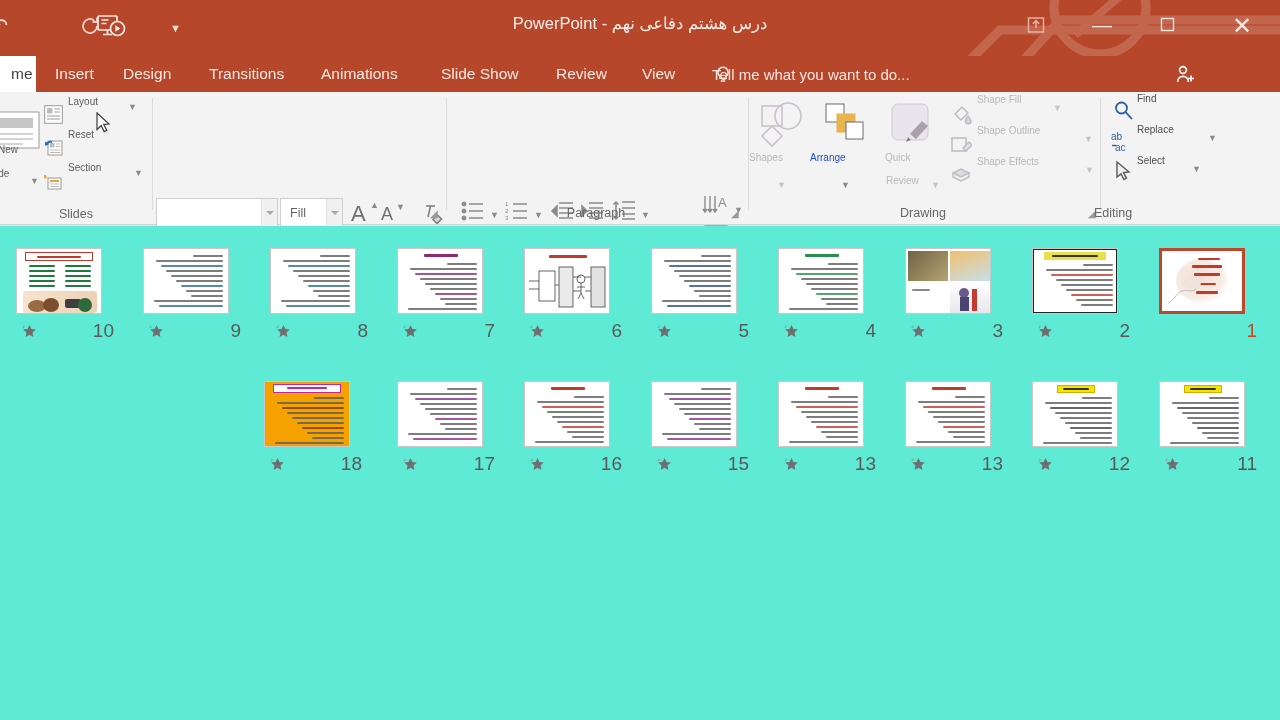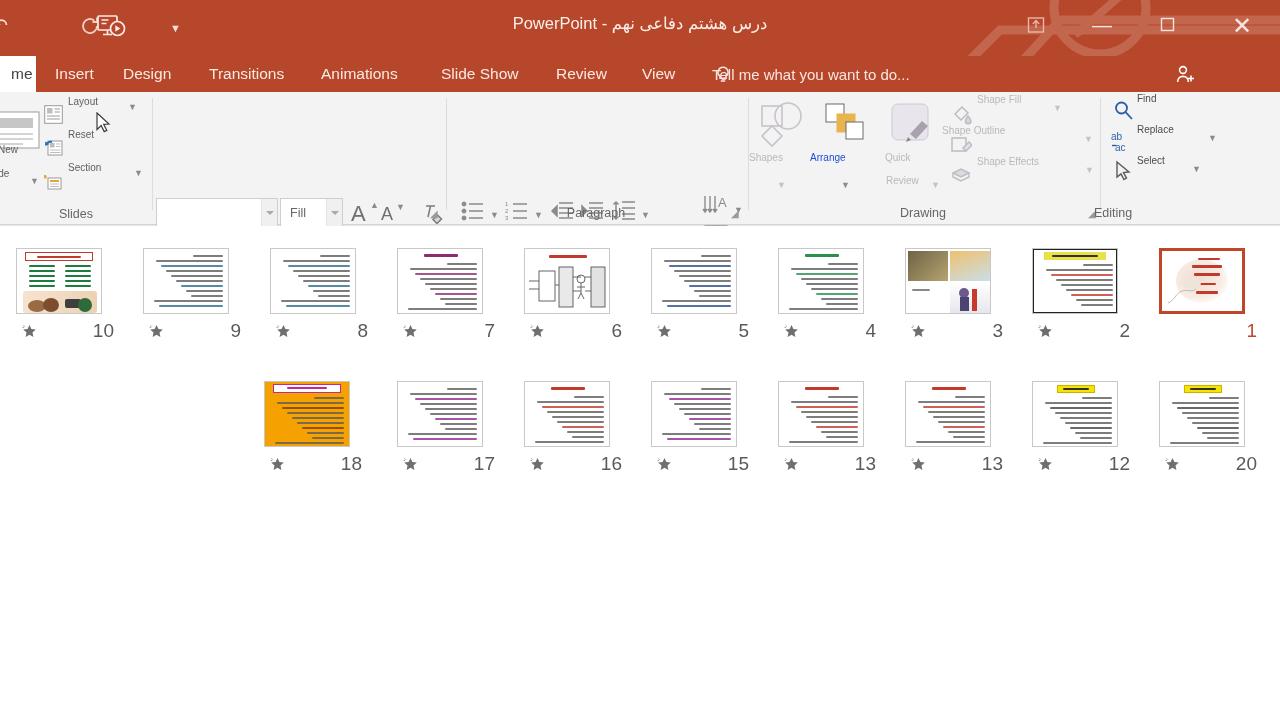--- a/index.html
+++ b/index.html
@@ -68,21 +68,21 @@
   #fontname{ position:absolute; left:156px; top:106px; width:122px; height:32px;
     background:#fff; border:1px solid #cfcfcf; }
   #fontname .dd{ position:absolute; right:0; top:0; width:16px; height:30px; background:#f0f0f0; border-left:1px solid #e2e2e2;}
   #fontsize{ position:absolute; left:280px; top:106px; width:63px; height:32px;
     background:#fff; border:1px solid #cfcfcf;}
   #fontsize .dd{ position:absolute; right:0; top:0; width:16px; height:30px; background:#f0f0f0; border-left:1px solid #e2e2e2;}
   .ddtri{ position:absolute; left:4px; top:12px; width:0;height:0;
      border-left:4px solid transparent;border-right:4px solid transparent;border-top:4px solid #a9a9a9;}
   .dlglaunch{ position:absolute; bottom:6px; width:10px; height:10px; color:#9a9a9a; font-size:10px;}
   
-  #deck{ position:absolute; left:0; top:226px; width:1280px; height:494px; background:#ffffff; }
+  #deck{ position:absolute; left:0; top:226px; width:1280px; height:494px; background:#5eead4; }
   .thumb-wrap{ position:absolute; }
   .thumb{
     position:absolute; left:0; top:0; width:86px; height:66px;
     background:#ffffff; border:1px solid #c8c8c8; overflow:hidden;
   }
   .thumb.selected{ border:3px solid #c0462a; }
   .tnum{ position:absolute; right:2px; top:72px; font-size:19px; color:#5a5a5a; }
   .tnum.sel{ color:#c0462a; }
   .tstar{ position:absolute; left:6px; top:76px; }
   
@@ -386,21 +386,21 @@
           <path d="M18 13c0 0 3 3 3 5a2.8 2.8 0 0 1-5.6 0c0-2 2.6-5 2.6-5z" fill="#d8d3da"></path>
         </svg></span>
     <div class="rb-txt rb-dim" style="left:977px;top:2px;">Shape Fill</div>
     <span class="caret-dim" style="position:absolute;left:1053px;top:11px;">▼</span>
 
     <span style="position:absolute;left:950px;top:42px;">
       <svg width="22" height="22" viewBox="0 0 22 22" fill="none" stroke="#c0bac3" stroke-width="1.5">
         <rect x="2" y="4" width="14" height="13"></rect>
           <path d="M13 14l6-6 3 3-6 6z" fill="#e4e0e6"></path>
         </svg></span>
-    <div class="rb-txt rb-dim" style="left:942px;top:33px;">Shape Outline</div>
+    <div class="rb-txt rb-dim" style="left:977px;top:33px;">Shape Outline</div>
     <span class="caret-dim" style="position:absolute;left:1084px;top:42px;">▼</span>
 
     <span style="position:absolute;left:950px;top:73px;">
       <svg width="22" height="22" viewBox="0 0 22 22" fill="none" stroke="#c0bac3" stroke-width="1.4">
         <path d="M3 8l8-4 8 4-8 4z" fill="#ded9e0"></path>
           <path d="M3 8v4l8 4 8-4V8"></path>
         </svg></span>
     <div class="rb-txt rb-dim" style="left:977px;top:64px;">Shape Effects</div>
     <span class="caret-dim" style="position:absolute;left:1085px;top:73px;">▼</span>
 
@@ -844,19 +844,19 @@
           <div class="ln" style="left:37px;top:45px;width:42px;background:#444;opacity:.8"></div>
           <div class="ln" style="left:42px;top:50px;width:37px;background:#5d5d5d;opacity:.8"></div>
           <div class="ln" style="left:47px;top:55px;width:32px;background:#5d5d5d;opacity:.8"></div>
           <div class="ln" style="left:10px;top:60px;width:69px;background:#5d5d5d;opacity:.8"></div>
       </div>
       </div>
       <span class="tstar"><svg width="15" height="15" viewBox="0 0 15 15">
           <path d="M7.5 1l1.9 4 4.4.5-3.3 3 .9 4.4-3.9-2.2-3.9 2.2.9-4.4L1.2 5.5 5.6 5z" fill="#6f6f6f"></path>
           <path d="M1.6 1.4l1.2 1.2M.6 3.4h1.5" stroke="#8a8a8a" stroke-width=".9"></path>
         </svg></span>
-      <span class="tnum">20</span>
+      <span class="tnum">11</span>
     </div>
   </div>
 
 <svg id="cursor" width="20" height="26" viewBox="0 0 20 26">
   <path d="M1 1l12 11-5.3.4 3.1 6-2.6 1.2-3-6.1L1 17.5z" fill="#ffffff" stroke="#3b3b3b" stroke-width="1.2"></path>
 </svg>
 
 </body></html>

